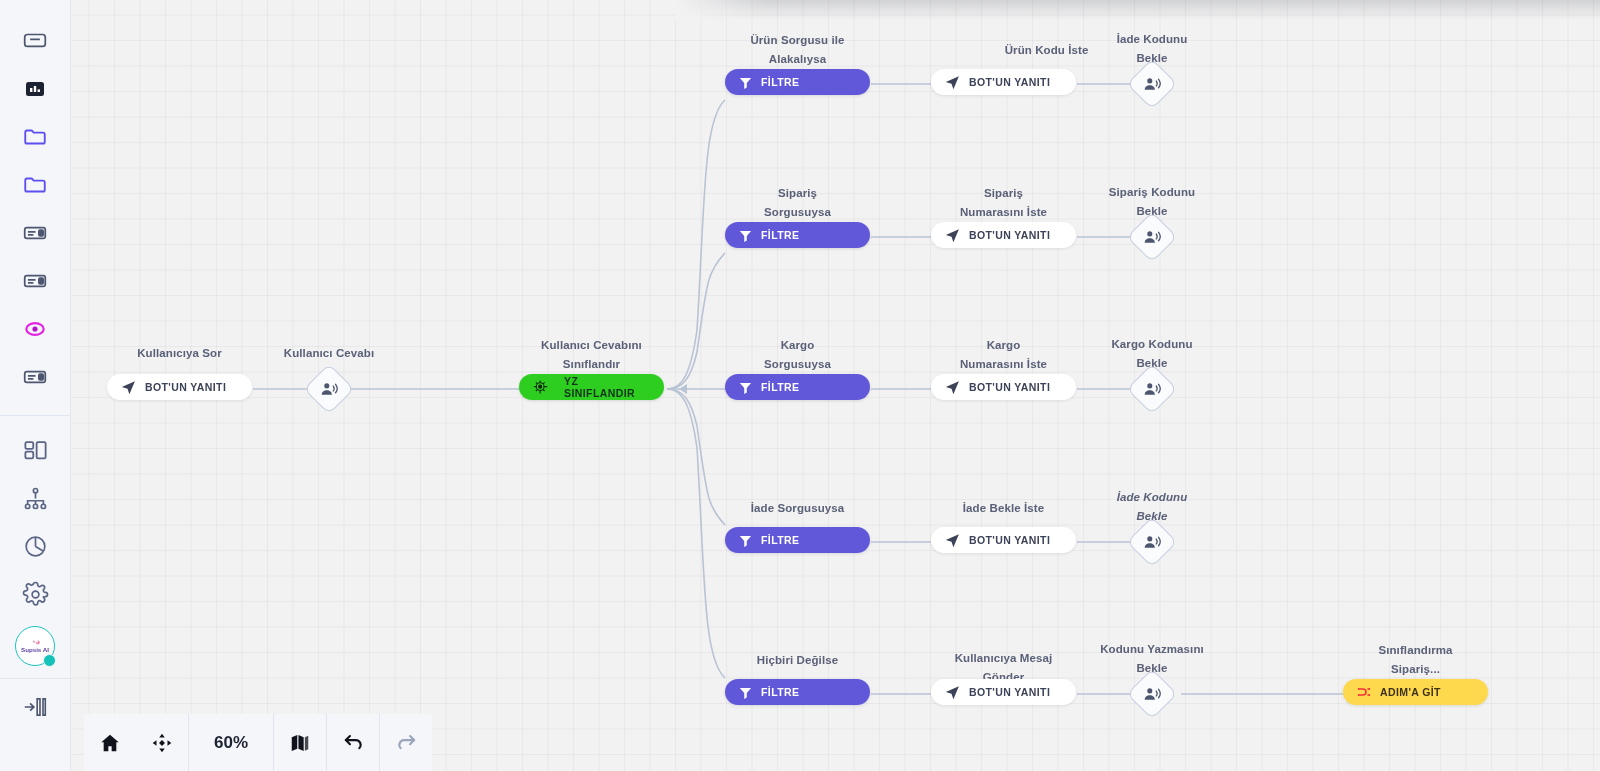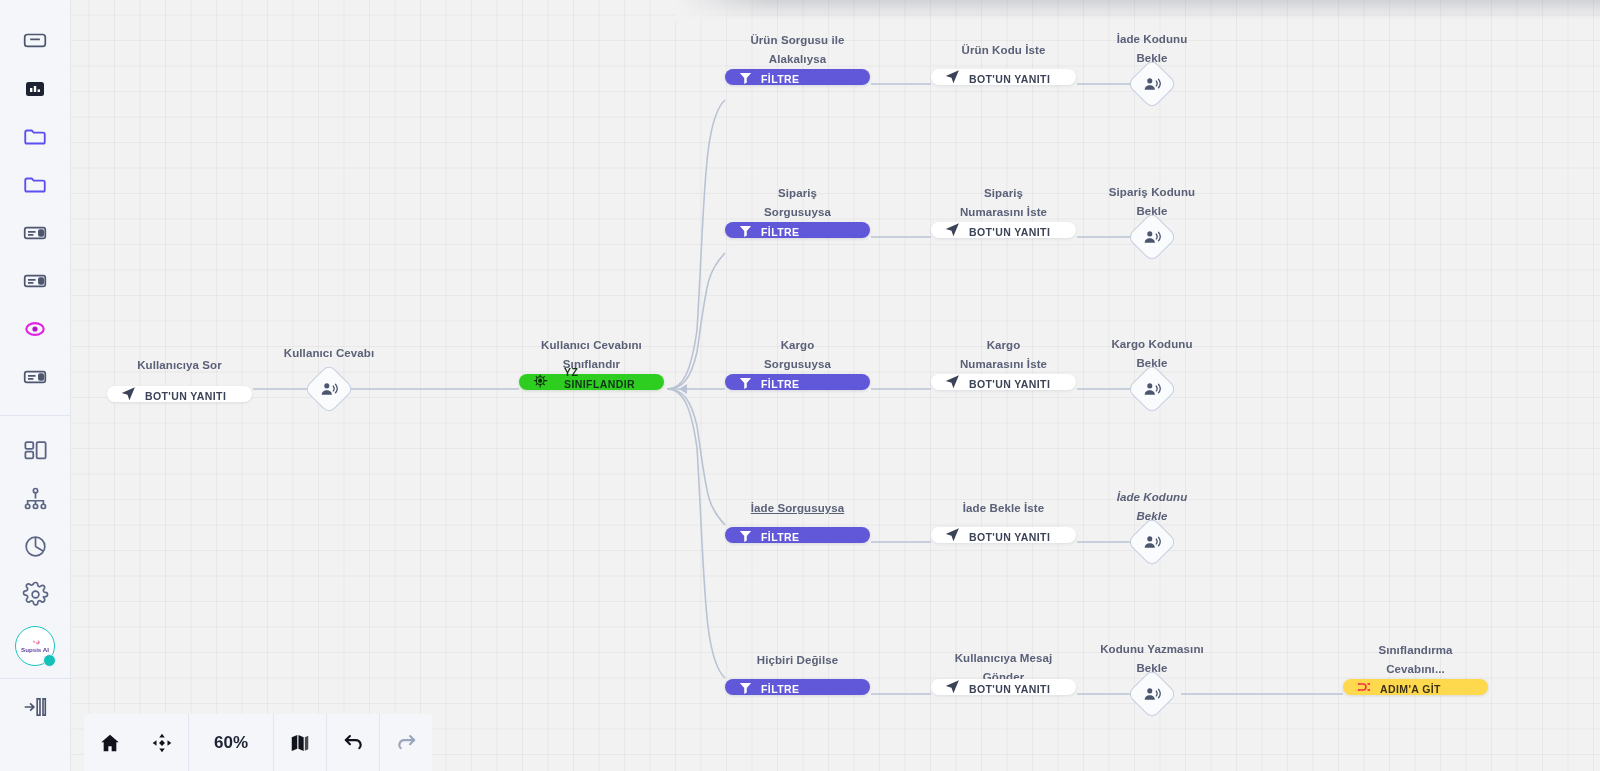--- a/index.html
+++ b/index.html
@@ -75,22 +75,22 @@
   .node-label {
     position: absolute; left: 50%; transform: translateX(-50%);
     text-align: center;
     font-size: 11.5px; font-weight: 700; color: #5a6077;
     line-height: 19px; white-space: pre-line; width: 170px;
     letter-spacing: 0.1px;
   }
 
   
   .pill {
-    height: 16px; border-radius: 15px;
-    display: flex; align-items: flex-end; gap: 8px;
+    height: 26px; border-radius: 15px;
+    display: flex; align-items: center; gap: 8px;
     padding: 0 16px 0 13px;
     font-size: 10.5px; font-weight: 700; letter-spacing: 0.4px;
     cursor: pointer; position: relative;
   }
   .pill-bot {
     background: #ffffff; color: #3c4257; width: 145px;
     box-shadow: 0 1px 3px rgba(40,50,90,0.10);
   }
   .pill-filter {
     background: #6157d9; color: #ffffff; width: 145px;
@@ -291,21 +291,21 @@
         <path d="M1006 542 H1063"></path>
 
         <path d="M800 694 H860"></path>
         <path d="M1006 694 H1063"></path>
         <path d="M1110 694 H1272"></path>
       </g>
 
       <path d="M608 389 l8 -5 v10 z" fill="#b9c3d4"></path>
     </svg>
 
-    <div class="node" style="left:36px; top:386px;">
+    <div class="node" style="left:36px; top:374px;">
       <div class="node-label" style="top:-30px;">Kullanıcıya Sor</div>
       <div class="pill pill-bot">
         <svg width="17" height="17" viewBox="0 0 24 24" fill="#3c4257">
             <path d="M2.5 11.2 21 3.2 13.3 21.4l-2.7-7.6z"></path>
           </svg>
         <span>BOT'UN YANITI</span>
       </div>
     </div>
 
     <div class="node" style="left:240px; top:371px;">
@@ -337,21 +337,21 @@
       <div class="node-label" style="top:-38px;">Ürün Sorgusu ile
 Alakalıysa</div>
       <div class="pill pill-filter">
         <svg width="15" height="15" viewBox="0 0 24 24" fill="#ffffff">
             <path d="M3 4.6h18l-7 8.2v7l-4 2.6v-9.6z"></path>
           </svg>
         <span>FİLTRE</span>
       </div>
     </div>
     <div class="node" style="left:860px; top:69px;">
-      <div class="node-label" style="top:-28px;">Ürün Kodu İste</div>
+      <div class="node-label" style="top:-28px;text-align:right;">Ürün Kodu İste</div>
       <div class="pill pill-bot">
         <svg width="17" height="17" viewBox="0 0 24 24" fill="#3c4257">
             <path d="M2.5 11.2 21 3.2 13.3 21.4l-2.7-7.6z"></path>
           </svg>
         <span>BOT'UN YANITI</span>
       </div>
     </div>
     <div class="node" style="left:1063px; top:66px;">
       <div class="node-label" style="top:-36px; left:18px;">İade Kodunu
 Bekle</div>
@@ -425,21 +425,21 @@
         <svg width="19" height="19" viewBox="0 0 24 24" fill="#4d566f">
           <circle cx="9.2" cy="7.2" r="3.2"></circle>
             <path d="M2.8 18.4c0-3.6 2.9-5.6 6.4-5.6s6.4 2 6.4 5.6z"></path>
           <path d="M17.4 7.4a5.2 5.2 0 0 1 0 6.2" fill="none" stroke="#4d566f" stroke-width="1.7" stroke-linecap="round"></path>
           <path d="M20.3 5.2a8.4 8.4 0 0 1 0 10.6" fill="none" stroke="#4d566f" stroke-width="1.7" stroke-linecap="round"></path>
         </svg>
       </div>
     </div>
 
     <div class="node" style="left:654px; top:527px;">
-      <div class="node-label" style="top:-28px;text-decoration:underline;">İade Sorgusuysa</div>
+      <div class="node-label" style="top:-28px;">İade Sorgusuysa</div>
       <div class="pill pill-filter">
         <svg width="15" height="15" viewBox="0 0 24 24" fill="#ffffff">
             <path d="M3 4.6h18l-7 8.2v7l-4 2.6v-9.6z"></path>
           </svg>
         <span>FİLTRE</span>
       </div>
     </div>
     <div class="node" style="left:860px; top:527px;">
       <div class="node-label" style="top:-28px;">İade Bekle İste</div>
       <div class="pill pill-bot">
@@ -488,21 +488,21 @@
         <svg width="19" height="19" viewBox="0 0 24 24" fill="#4d566f">
           <circle cx="9.2" cy="7.2" r="3.2"></circle>
             <path d="M2.8 18.4c0-3.6 2.9-5.6 6.4-5.6s6.4 2 6.4 5.6z"></path>
           <path d="M17.4 7.4a5.2 5.2 0 0 1 0 6.2" fill="none" stroke="#4d566f" stroke-width="1.7" stroke-linecap="round"></path>
           <path d="M20.3 5.2a8.4 8.4 0 0 1 0 10.6" fill="none" stroke="#4d566f" stroke-width="1.7" stroke-linecap="round"></path>
         </svg>
       </div>
     </div>
     <div class="node" style="left:1272px; top:679px;">
       <div class="node-label" style="top:-38px;">Sınıflandırma
-Cevabını...</div>
+Sipariş...</div>
       <div class="pill pill-goto">
         <svg width="16" height="16" viewBox="0 0 24 24" fill="none" stroke="#f0323c" stroke-width="2.4" stroke-linecap="round">
           <path d="M4 7.5h6.5a4.5 4.5 0 0 1 0 9H4"></path>
           <path d="M20 16.5h-2"></path>
           <circle cx="4" cy="7.5" r="1.3" fill="#f0323c" stroke="none"></circle>
           <circle cx="20" cy="7.5" r="1.3" fill="#f0323c" stroke="none"></circle>
           <circle cx="4" cy="16.5" r="1.3" fill="#f0323c" stroke="none"></circle>
           <circle cx="20" cy="16.5" r="1.3" fill="#f0323c" stroke="none"></circle>
           <path d="M20 7.5h-2"></path>
         </svg>

